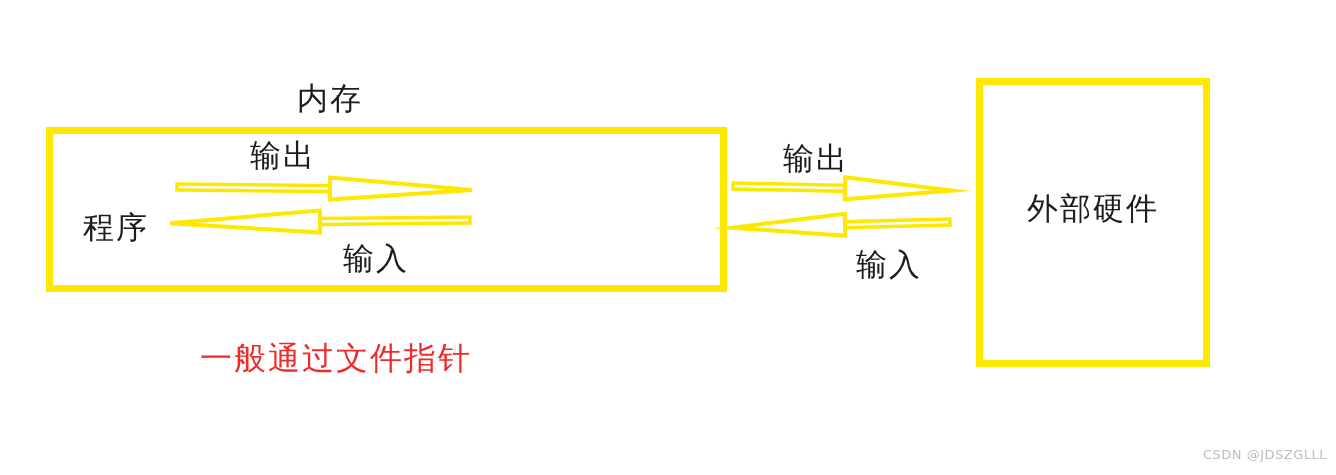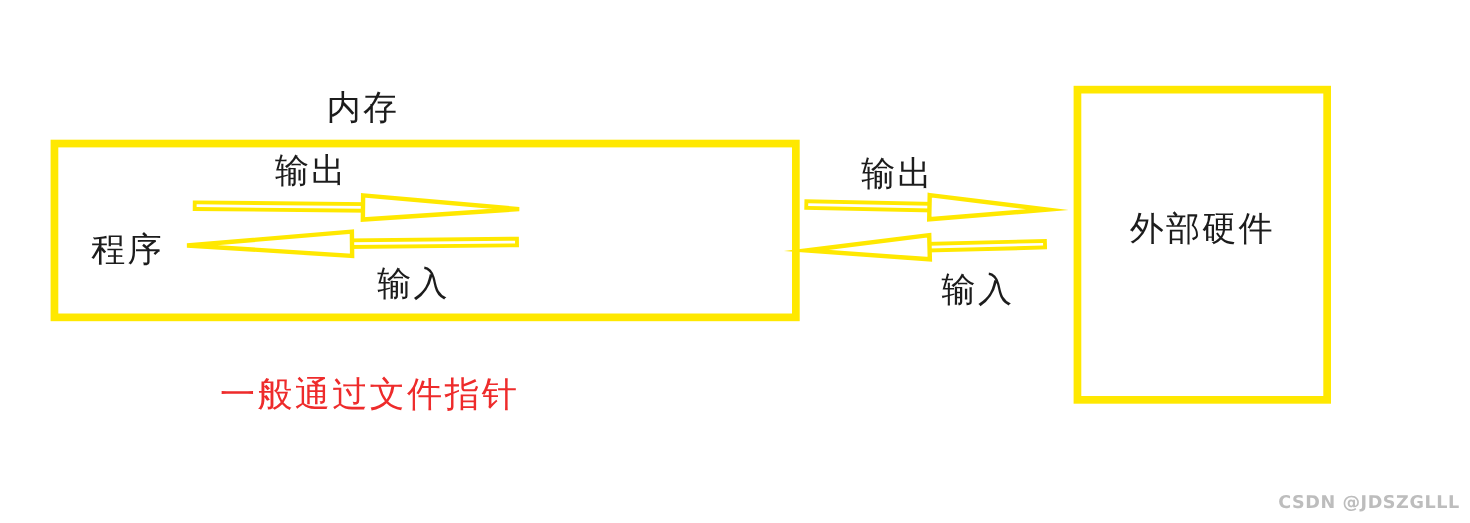--- a/index.html
+++ b/index.html
@@ -44,22 +44,22 @@
   }
 
   .annotation{
     position:absolute;left:200px;top:342px;
     font-size:32px;line-height:1;letter-spacing:2px;
     color:var(--red);white-space:nowrap;
   }
 
   .watermark{
     position:absolute;right:9px;top:447px;
-    font-size:16px;line-height:1.2;color:var(--wm);
-    letter-spacing:0.5px;white-space:nowrap;font-weight:bold;
+    font-size:13px;line-height:1.2;color:var(--wm);
+    letter-spacing:0.5px;white-space:nowrap;
   }
 
   svg.arrows-layer{position:absolute;left:0;top:0;width:1336px;height:475px;pointer-events:none;}
   .shaft{fill:#ffffff;stroke:var(--yellow);stroke-width:3.5;}
   .head{fill:#ffffff;stroke:var(--yellow);stroke-width:4;stroke-linejoin:miter;stroke-miterlimit:12;}
 </style>
 </head>
 <body>
 
 <div class="canvas">

